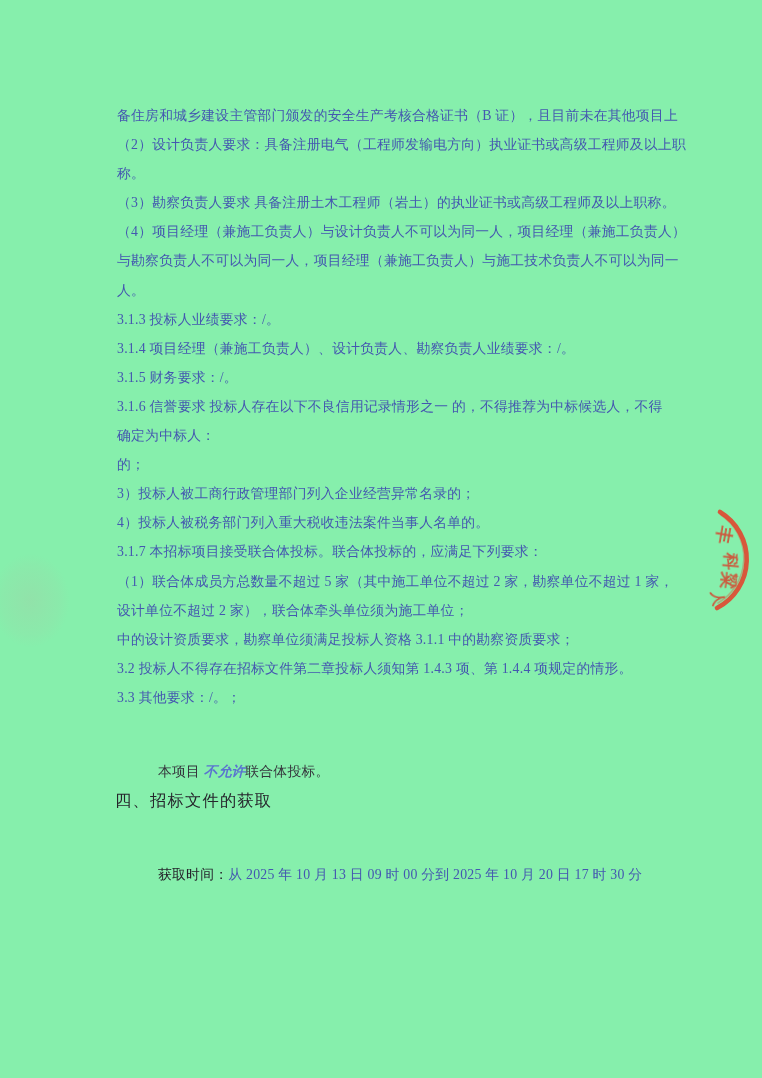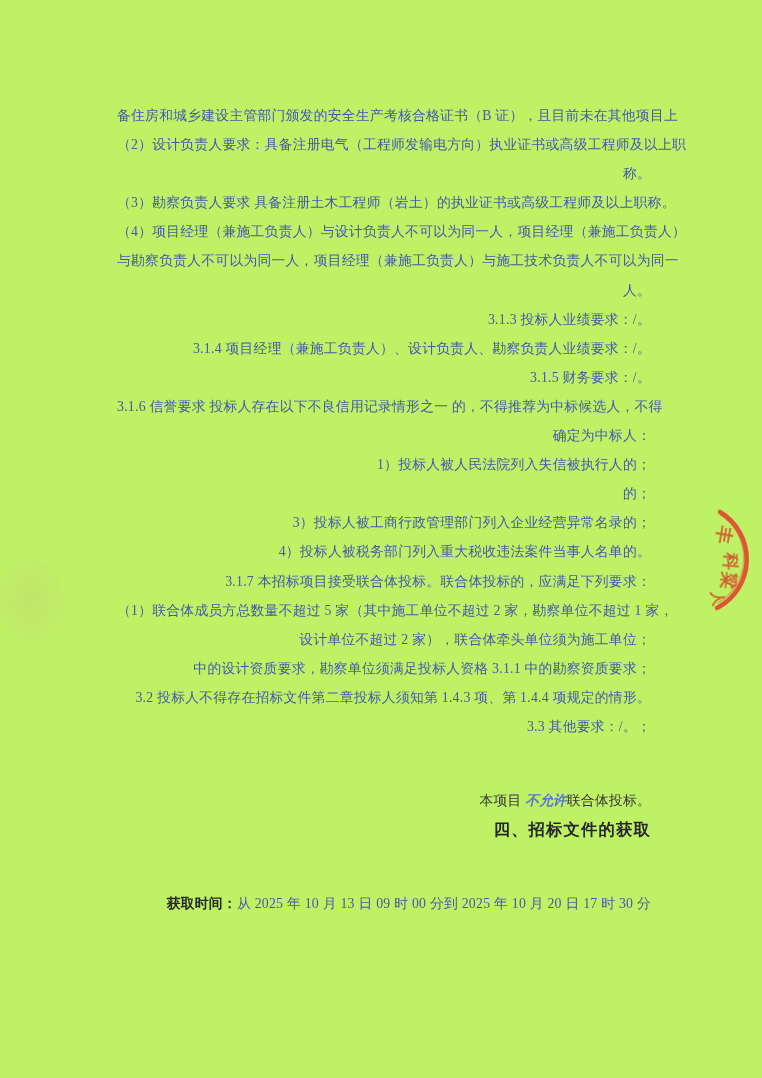--- a/index.html
+++ b/index.html
@@ -1,22 +1,21 @@
 <!DOCTYPE html>
 <html><head>
 <meta charset="utf-8">
 <style>
   html,body{margin:0;padding:0;background:#e9e9e9;}
   .page{
     position:relative;
     width:762px;height:1078px;
-    background:#bef264;
+    background:#86efac;
     overflow:hidden;
     font-family:"Liberation Serif","DejaVu Serif",serif;
-    text-align:right;
   }
   .textblock{
     position:absolute;
     left:117px;
     top:101px;
     width:534px;
   }
   .line{
     font-size:13.8px;
     line-height:29.1px;
@@ -28,21 +27,21 @@
   .line.indent-2{padding-left:41px;margin-top:45px;}
   .line.heading{
     font-size:16.3px;
     font-weight:bold;
     letter-spacing:1.2px;
     margin-left:-2px;
     color:#1b1b21;
   }
   .seg-blue{color:#4457b0;}
   .seg-dark{color:#35353c;}
-  .seg-dark-bold{color:#26262c;font-weight:bold;}
+  .seg-dark-bold{color:#26262c;font-weight:normal;}
   .seg-blue-italic{color:#5a74cf;font-style:italic;font-weight:bold;letter-spacing:0;}
   .stamp{
     position:absolute;
     left:688px;
     top:503px;
     width:74px;
     height:112px;
   }
   .stamp-glyph{
     position:absolute;
@@ -71,21 +70,20 @@
       <div class="line"><span class="seg-blue">称。</span></div>
       <div class="line"><span class="seg-blue">（3）勘察负责人要求 具备注册土木工程师（岩土）的执业证书或高级工程师及以上职称。</span></div>
       <div class="line"><span class="seg-blue">（4）项目经理（兼施工负责人）与设计负责人不可以为同一人，项目经理（兼施工负责人）</span></div>
       <div class="line"><span class="seg-blue">与勘察负责人不可以为同一人，项目经理（兼施工负责人）与施工技术负责人不可以为同一</span></div>
       <div class="line"><span class="seg-blue">人。</span></div>
       <div class="line"><span class="seg-blue">3.1.3 投标人业绩要求：/。</span></div>
       <div class="line"><span class="seg-blue">3.1.4 项目经理（兼施工负责人）、设计负责人、勘察负责人业绩要求：/。</span></div>
       <div class="line"><span class="seg-blue">3.1.5 财务要求：/。</span></div>
       <div class="line"><span class="seg-blue">3.1.6 信誉要求 投标人存在以下不良信用记录情形之一 的，不得推荐为中标候选人，不得</span></div>
       <div class="line"><span class="seg-blue">确定为中标人：</span></div>
-      <div class="line"><span class="seg-blue">1）投标人被人民法院列入失信被执行人的；</span></div>
       <div class="line"><span class="seg-blue">的；</span></div>
       <div class="line"><span class="seg-blue">3）投标人被工商行政管理部门列入企业经营异常名录的；</span></div>
       <div class="line"><span class="seg-blue">4）投标人被税务部门列入重大税收违法案件当事人名单的。</span></div>
       <div class="line"><span class="seg-blue">3.1.7 本招标项目接受联合体投标。联合体投标的，应满足下列要求：</span></div>
       <div class="line"><span class="seg-blue">（1）联合体成员方总数量不超过 5 家（其中施工单位不超过 2 家，勘察单位不超过 1 家，</span></div>
       <div class="line"><span class="seg-blue">设计单位不超过 2 家），联合体牵头单位须为施工单位；</span></div>
       <div class="line"><span class="seg-blue">中的设计资质要求，勘察单位须满足投标人资格 3.1.1 中的勘察资质要求；</span></div>
       <div class="line"><span class="seg-blue">3.2 投标人不得存在招标文件第二章投标人须知第 1.4.3 项、第 1.4.4 项规定的情形。</span></div>
       <div class="line"><span class="seg-blue">3.3 其他要求：/。；</span></div>
       <div class="line indent-2"><span class="seg-dark">本项目 </span><span class="seg-blue-italic">不允许</span><span class="seg-dark">联合体投标。</span></div>

